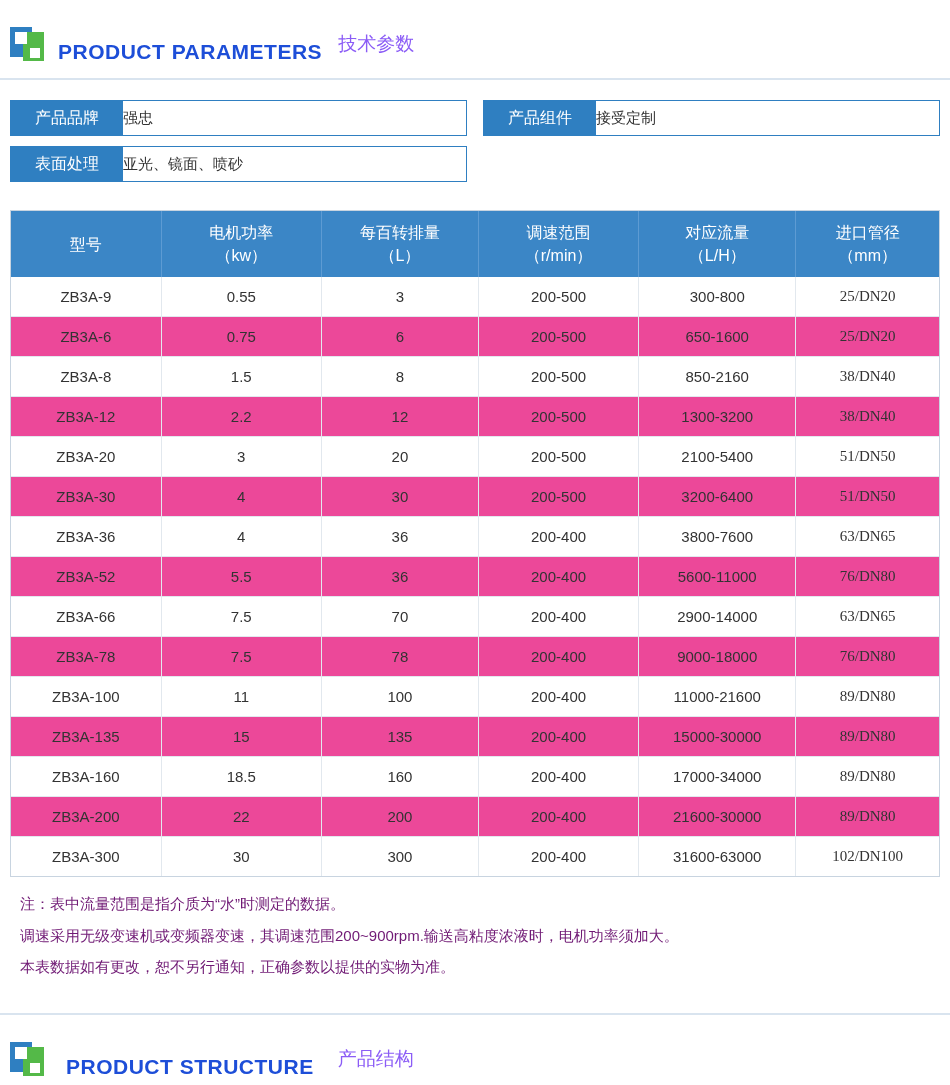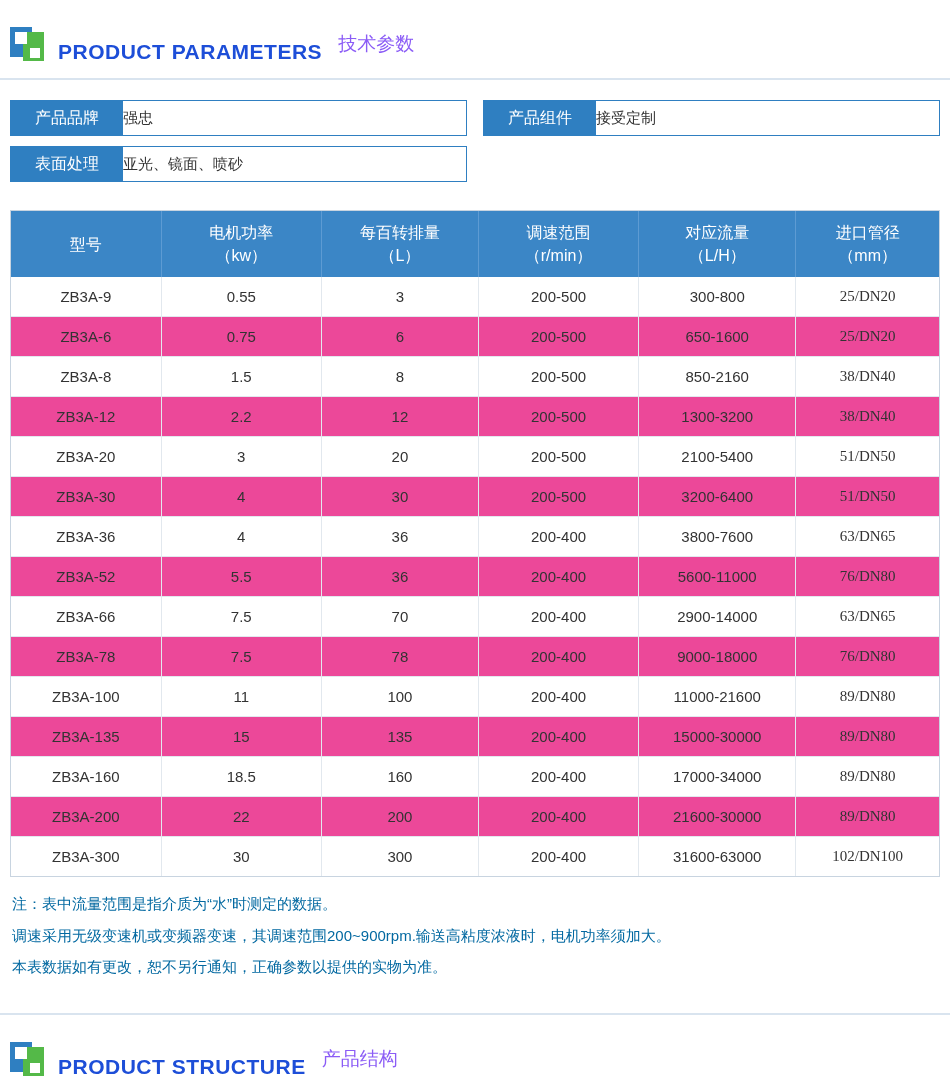--- a/index.html
+++ b/index.html
@@ -143,23 +143,23 @@
   .col-disp  { width: 157px; }
   .col-speed { width: 160px; }
   .col-flow  { width: 157px; }
   .col-inlet { width: 143px; }
 
   
   .notes {
     margin: 16px 12px 0 12px;
   }
   .notes p {
-    margin: 0 0 9px 0;
+    margin: 0 0 9px 8px;
     font-size: 15px;
-    color: #0369a1;
+    color: #701a75;
     line-height: 1.5;
   }
 
   
   .bottom-header {
     margin-top: 34px;
     border-top: 2px solid #d9e4ef;
     padding-top: 18px;
   }
   .bottom-header .section-header {
@@ -365,21 +365,21 @@
     </table>
   </div>
 
   <div class="notes">
     <p>注：表中流量范围是指介质为“水”时测定的数据。</p>
     <p>调速采用无级变速机或变频器变速，其调速范围200~900rpm.输送高粘度浓液时，电机功率须加大。</p>
     <p>本表数据如有更改，恕不另行通知，正确参数以提供的实物为准。</p>
   </div>
 
   <div class="bottom-header">
-    <div class="section-header" style="border-bottom:none;">
+    <div class="section-header" style="border-bottom:none;gap:8px;">
       <div class="logo-mark">
         <div class="lm-blue"></div>
         <div class="lm-green"></div>
         <div class="lm-cut"></div>
         <div class="lm-cut2"></div>
       </div>
       <div class="section-title-en">PRODUCT STRUCTURE</div>
       <div class="section-title-cn">产品结构</div>
     </div>
   </div>

